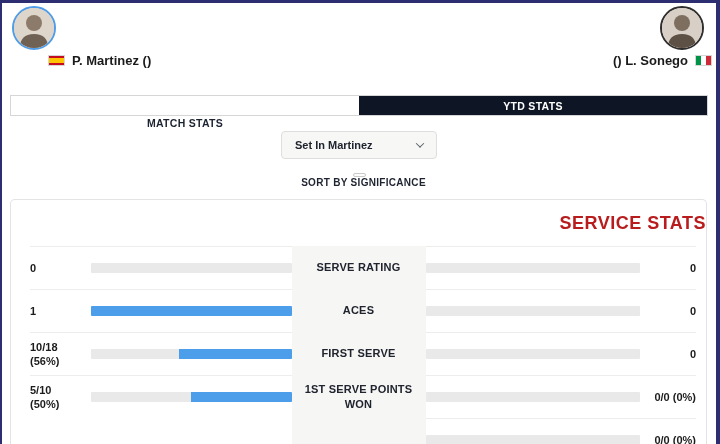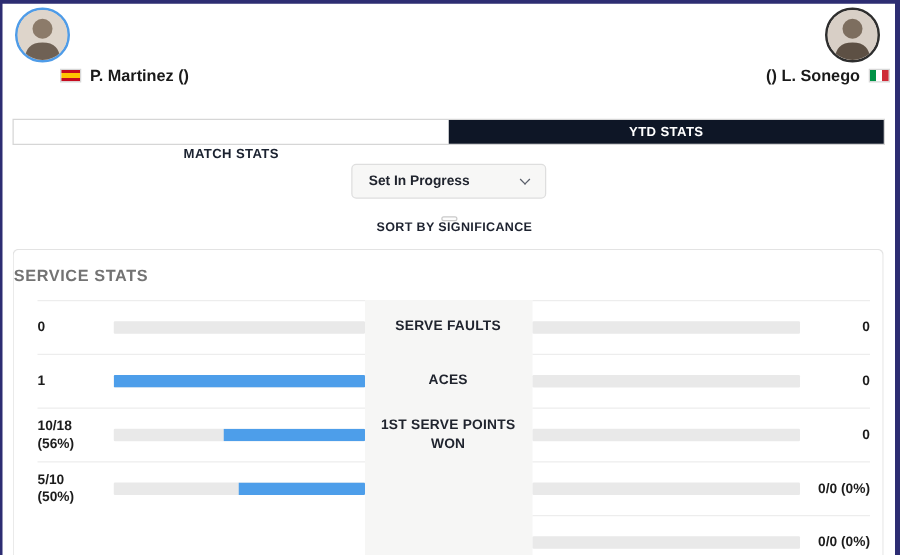--- a/index.html
+++ b/index.html
@@ -46,22 +46,22 @@
   .dropdown .dd-label{font-size:11px;font-weight:700;color:#20242e;}
   .chevron{width:6px;height:6px;border-right:1.6px solid #5a5f6a;border-bottom:1.6px solid #5a5f6a;
            transform:rotate(45deg) translate(-1px,-1px);}
   
   .sort-row{display:flex;justify-content:center;align-items:center;margin-top:14px;height:15px;flex-direction:column;}
   .checkbox{width:13px;height:13px;border:1px solid #c9c9c9;border-radius:2px;background:#fdfdfd;cursor:pointer;}
   .sort-label{margin-left:9px;font-size:10px;font-weight:700;letter-spacing:.3px;color:#1e2330;}
   
   .card{margin:11px 9px 0 8px;border:1px solid var(--card-border);border-bottom:none;
         border-radius:5px 5px 0 0;background:#fff;height:300px;}
-  .card-title{text-align:left;font-size:13px;font-weight:700;letter-spacing:.5px;
-              padding:13px 0 12px;color:#737373;}
+  .card-title{text-align:right;font-size:18px;font-weight:700;letter-spacing:.5px;
+              padding:13px 0 12px;color:#b91c1c;}
   .stats-grid{display:grid;grid-template-columns:1fr 134px 1fr;}
   .col-left{padding-left:19px;}
   .col-right{padding-right:10px;}
   .half{display:flex;align-items:center;height:43px;border-top:1px solid var(--divider);}
   .col-center{background:var(--center-bg);}
   .stat-label{height:43px;display:flex;align-items:center;justify-content:center;text-align:center;
               font-size:11px;font-weight:700;letter-spacing:.2px;line-height:1.3;color:#20242e;
               padding:0 8px;}
   .val{font-size:11px;font-weight:700;line-height:1.3;color:#1c1c1c;}
   .val-left{width:53px;margin-right:8px;}
@@ -100,21 +100,21 @@
   </div>
 </div>
 
 <div class="tabs">
   <div class="tab active">MATCH STATS</div>
   <div class="tab inactive">YTD STATS</div>
 </div>
 
 <div class="dropdown-wrap">
   <div class="dropdown">
-    <span class="dd-label">Set In Progress</span>
+    <span class="dd-label">Set In Martinez</span>
     <span class="chevron"></span>
   </div>
 </div>
 
 <div class="sort-row">
   <span class="checkbox"></span>
   <span class="sort-label">SORT BY SIGNIFICANCE</span>
 </div>
 
 <div class="card">
@@ -143,22 +143,23 @@
       </div>
       <div class="half">
         <div class="val val-left">5/10 (50%)</div>
         <div class="track">
             <div class="fill fill-left" style="width: 50%;"></div>
           </div>
       </div>
     </div>
 
     <div class="col-center">
-      <div class="stat-label">SERVE FAULTS</div>
+      <div class="stat-label">SERVE RATING</div>
       <div class="stat-label">ACES</div>
+      <div class="stat-label">FIRST SERVE</div>
       <div class="stat-label">1ST SERVE POINTS WON</div>
     </div>
 
     <div class="col-right">
       <div class="half">
         <div class="track">
             <div class="fill fill-right" style="width: 0%;"></div>
           </div>
         <div class="val val-right">0</div>
       </div>

